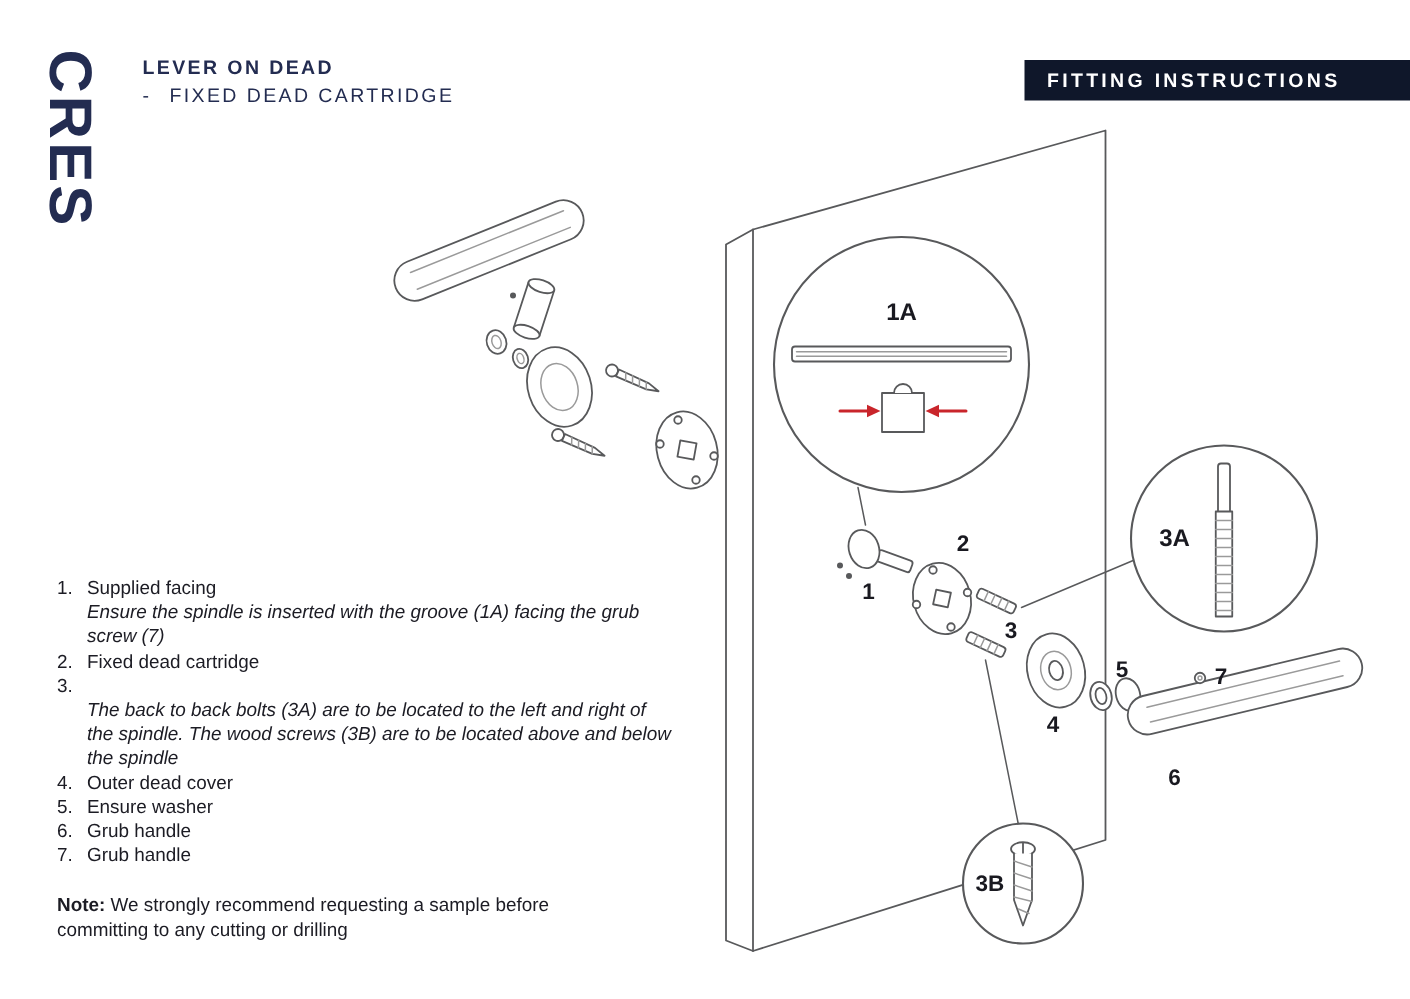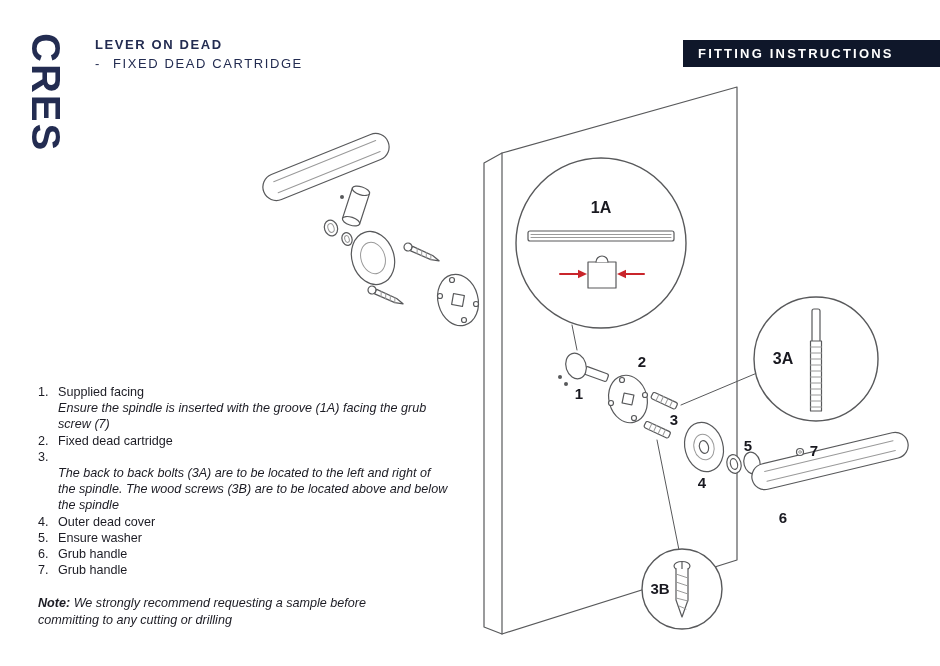--- a/index.html
+++ b/index.html
@@ -24,21 +24,21 @@
     font-size:13px; font-weight:bold; letter-spacing:2.2px; white-space:nowrap;
   }
   .diagram { position:absolute; left:0; top:0; }
   .parts-list {
     position:absolute; left:38px; top:384px; width:412px;
     font-size:12.6px; line-height:16.2px;
   }
   .pl-item { display:flex; }
   .pl-num { flex:0 0 20px; }
   .pl-note { margin-left:20px; font-style:italic; }
-  .footnote { margin-top:17px; font-style:italic; width:380px; }
+  .footnote { margin-top:17px; width:380px; }
   .footnote .note-label { font-weight:bold; }
 
   
   .ln   { fill:#ffffff; stroke:#58595b; stroke-width:1.2; }
   .thin { fill:none; stroke:#9a9a9a; stroke-width:1; }
   .lead { fill:none; stroke:#58595b; stroke-width:1; }
   .red-ln  { fill:none; stroke:#c9252b; stroke-width:2; }
   .red-fill{ fill:#c9252b; stroke:none; }
   .lbl     { font-family:"Liberation Sans",sans-serif; font-size:15px; font-weight:bold; fill:#191920; }
   .lbl-big { font-family:"Liberation Sans",sans-serif; font-size:16px; font-weight:bold; fill:#191920; }

